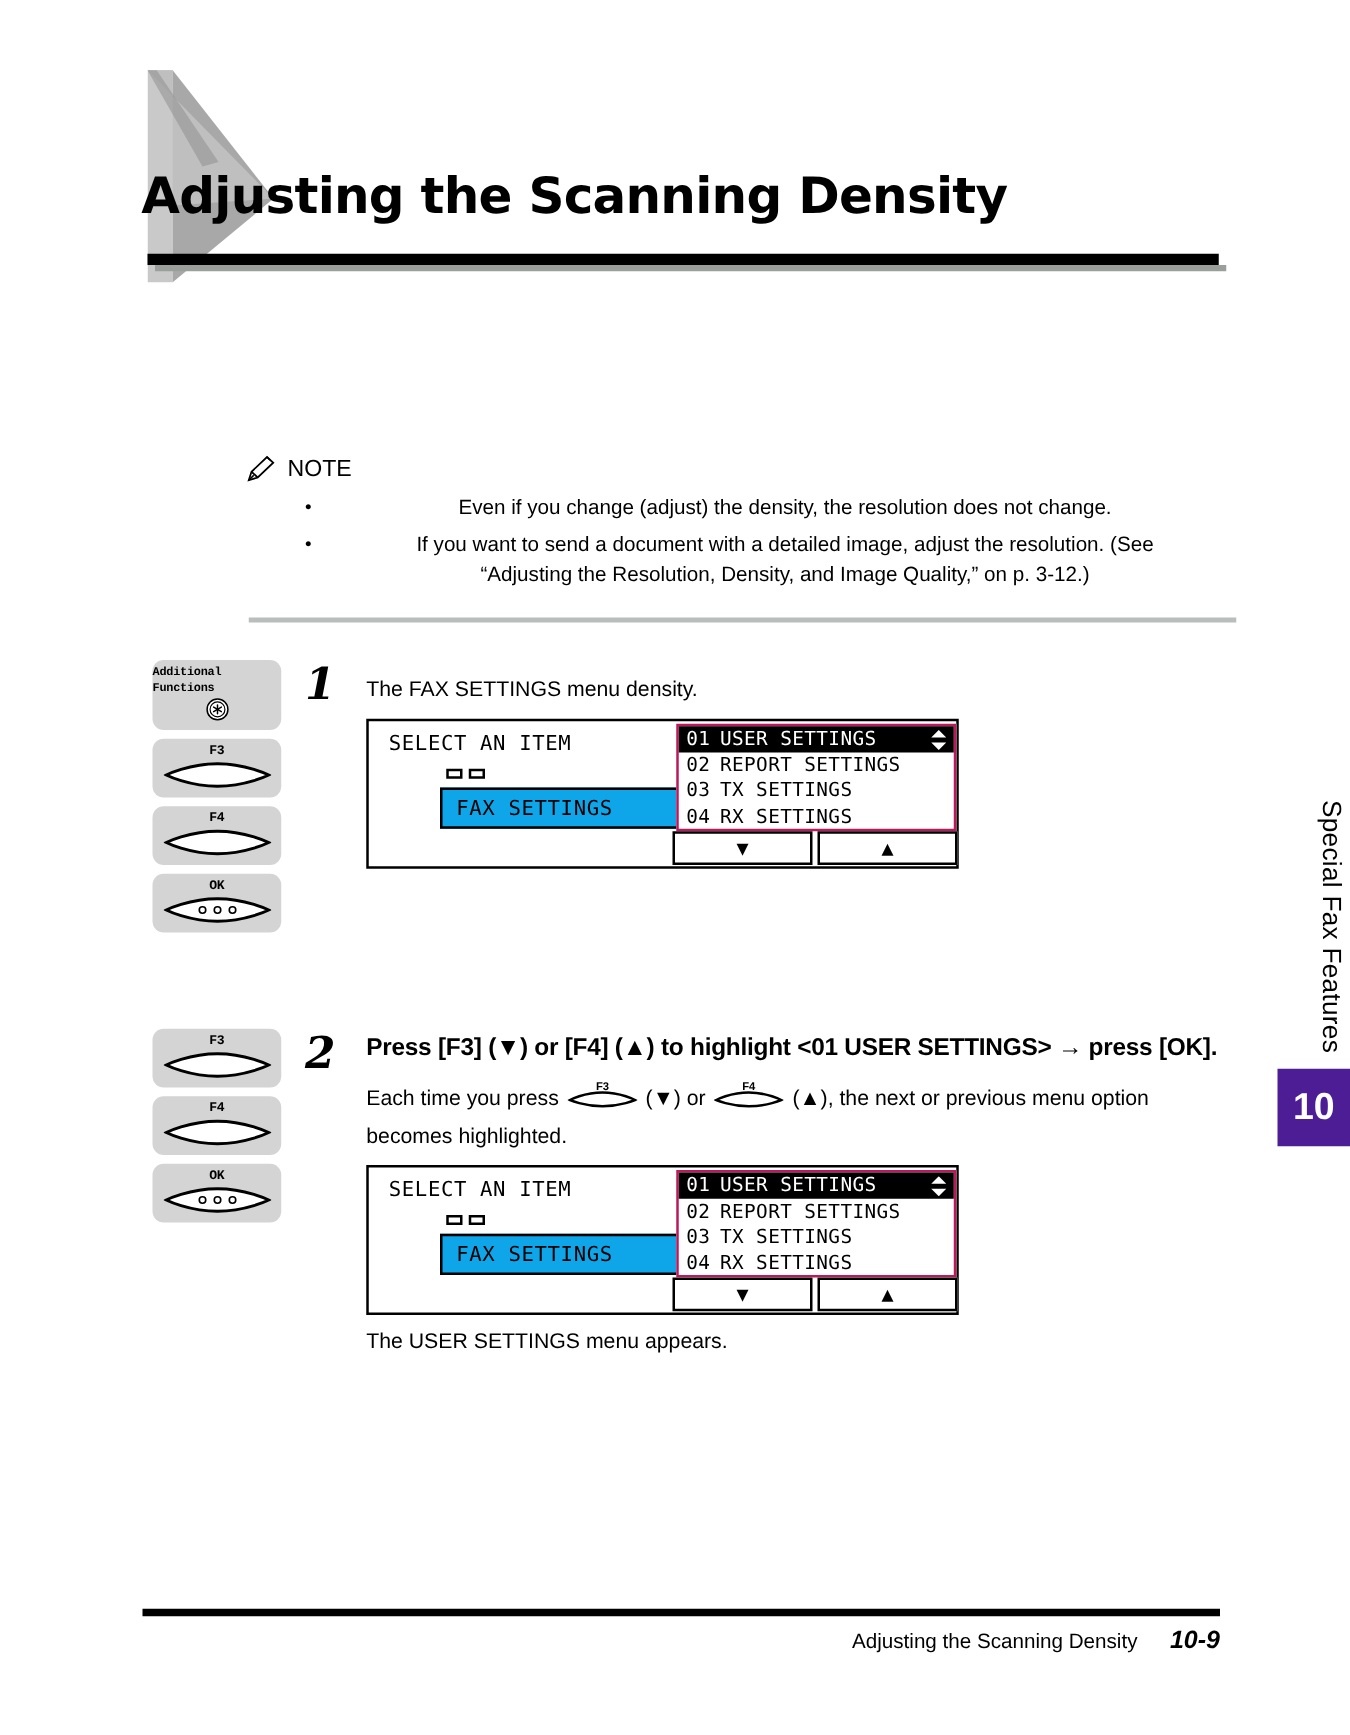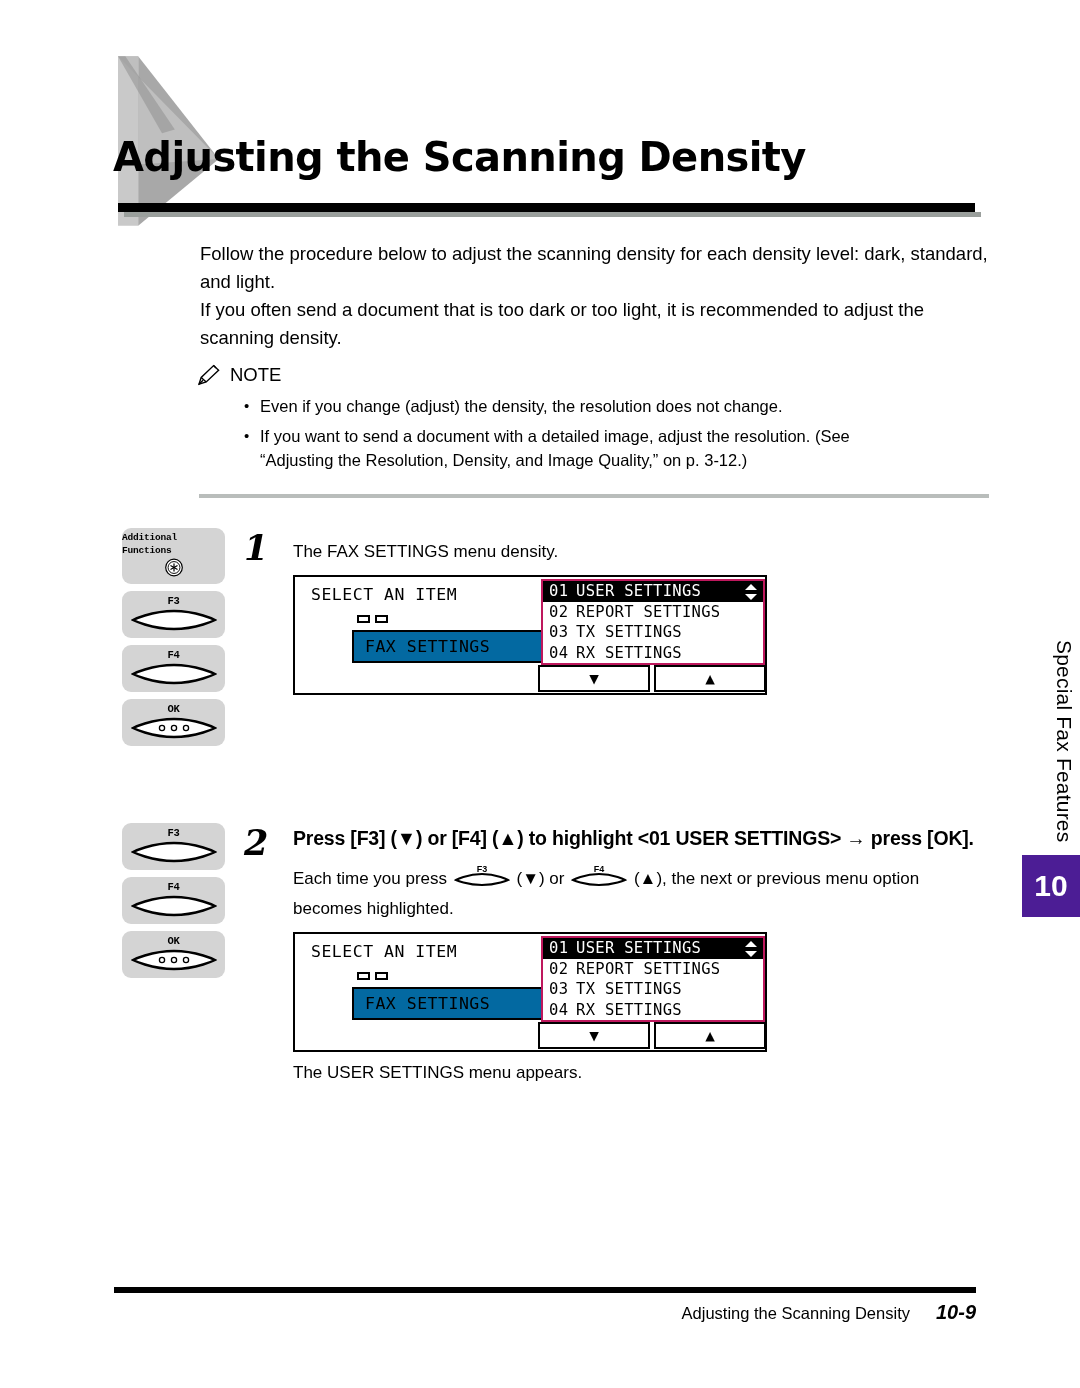--- a/index.html
+++ b/index.html
@@ -44,21 +44,21 @@
   .intro p { margin: 0; }
   .intro p + p { margin-top: 0px; }
 
   
   .note { position: absolute; left: 196px; top: 363px; width: 800px; }
   .note-head {
     display: flex; align-items: center; gap: 8px;
     font-size: 18.5px; line-height: 24px;
   }
   .pencil-icon { width: 26px; height: 24px; display: block; }
-  .note-list { margin: 7px 0 0 48px; }
+  .note-list { margin: 7px 0 0 48px; text-align: center; }
   .note-item {
     position: relative;
     font-size: 16.5px; line-height: 24px;
     padding-left: 16px; margin-bottom: 6px;
   }
   .note-item:before {
     content: "\2022"; position: absolute; left: 0; top: 0; font-size: 15px;
   }
   .note-item .cont { display:block; }
 
@@ -121,21 +121,21 @@
   }
   .lcd-title {
     position: absolute; left: 16px; top: 8px;
     font-size: 16.5px; letter-spacing: 0.5px;
   }
   .tab-marks { position: absolute; left: 62px; top: 38px; display: flex; gap: 5px; }
   .tab-mark { width: 13px; height: 8px; border: 2px solid #000; background:#fff; }
   .lcd-sel {
     position: absolute; left: 57px; top: 53px;
     width: 228px; height: 33px;
-    border: 2px solid #000; background: #0369a1;
+    border: 2px solid #000; background: #0ea5e9;
     display: flex; align-items: center; padding-left: 11px;
     font-size: 16.5px; letter-spacing: 0.5px; z-index: 2;
   }
   .lcd-list {
     position: absolute; left: 246px; top: 2px;
     width: 224px; height: 86px;
     border: 2px solid #be185d; background: #fff; z-index: 3;
   }
   .lcd-row {
     height: 20.5px; display: flex; align-items: center;
@@ -196,24 +196,20 @@
       <polygon points="0,0 22,0 22,185 0,185" fill="#c9c9c9"></polygon>
       <polygon points="22,0 110,112 22,185" fill="#a8a8a8"></polygon>
       <polygon points="0,0 110,112 22,118 22,0" fill="#bfbfbf"></polygon>
       <polygon points="0,0 8,0 62,80 48,84" fill="#8f8f8f" opacity="0.55"></polygon>
     </svg>
     <div class="hdr-title">Adjusting the Scanning Density</div>
     <div class="hdr-bar-gray"></div>
     <div class="hdr-bar-black"></div>
   </div>
 
-  <div class="intro">
-    <p>Follow the procedure below to adjust the scanning density for each density level: dark, standard, and light.</p>
-    <p>If you often send a document that is too dark or too light, it is recommended to adjust the scanning density.</p>
-  </div>
 
   <div class="note">
     <div class="note-head">
       <svg class="pencil-icon" viewBox="0 0 26 24">
         <g fill="none" stroke="#000" stroke-width="1.4">
           <path d="M3 21.2 L5.2 14.4 L17.6 2.6 L22.6 7.2 L10.2 19.0 Z"></path>
           <path d="M5.2 14.4 L10.2 19.0"></path>
           <path d="M3 21.2 L7.0 17.2"></path>
           <path d="M17.6 2.6 L20.0 5.0"></path>
         </g>

